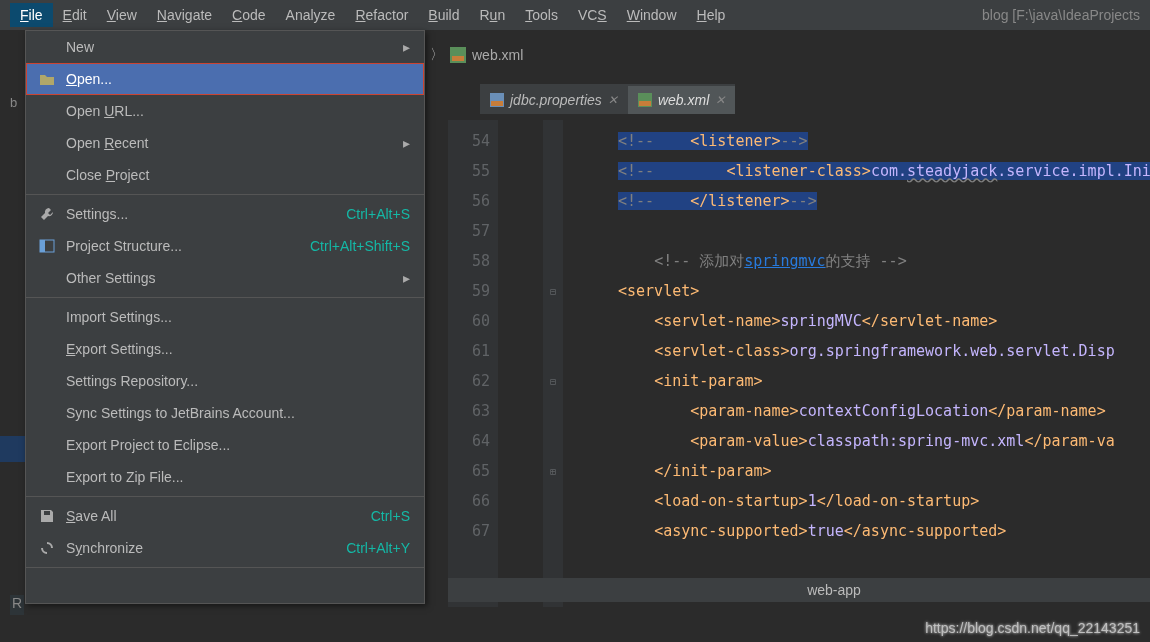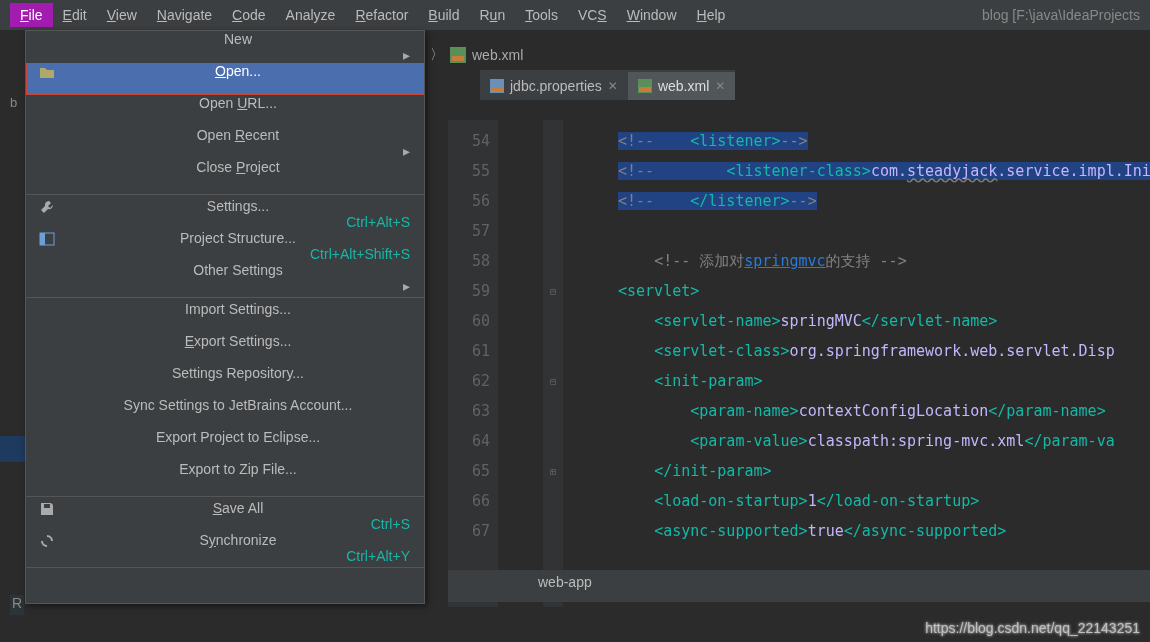--- a/index.html
+++ b/index.html
@@ -1,49 +1,49 @@
 <!DOCTYPE html>
 <html><head>
 <meta charset="utf-8">
 <style>
 * { margin:0; padding:0; box-sizing:border-box; }
 body { font-family:"Segoe UI",Arial,sans-serif; font-size:14px; background:#2b2b2b; color:#bbbbbb; width:1150px; height:642px; overflow:hidden; position:relative; }
 .menubar { height:30px; background:#3c3f41; display:flex; align-items:center; padding:0 10px; color:#bbbbbb; }
 .menubar .menu-item { padding:4px 10px; cursor:pointer; }
 .menubar .menu-item u { text-decoration:underline; }
-.menubar .menu-item.active { background:#a21caf; color:#fff; }
+.menubar .menu-item.active { background:#0c4a6e; color:#fff; }
 .menubar .project-path { margin-left:auto; color:#888; }
 .dropdown { position:absolute; left:25px; top:30px; width:400px; background:#3c3f41; border:1px solid #555; box-shadow:2px 2px 6px rgba(0,0,0,.5); z-index:100; }
-.dropdown .dd-item { display:flex; align-items:center; height:32px; padding:0 14px 0 40px; color:#bbbbbb; position:relative; cursor:pointer;flex-direction:column; }
+.dropdown .dd-item { display:flex; align-items:center; height:32px; padding:0 14px 0 40px; color:#bbbbbb; position:relative; cursor:pointer; }
 .dropdown .dd-item.highlight { background:#4b6eaf; color:#fff;align-items:center; }
 .dropdown .dd-item.red-box { outline:1px solid #c43; outline-offset:-1px; }
 .dropdown .dd-item .shortcut { margin-left:auto; color:#14b8a6; }
 .dropdown .dd-item .arrow { margin-left:auto; color:#aaa; }
 .dropdown .dd-item .icon { position:absolute; left:12px; width:18px; height:18px; display:flex; align-items:center; justify-content:center; color:#aaa; }
 .dropdown .sep { height:1px; background:#555; margin:3px 0; }
 .dropdown .dd-item u { text-decoration:underline; }
 .breadcrumb { position:absolute; left:430px; top:46px; display:flex; align-items:center; gap:6px; color:#aaa; }
-.tabs { position:absolute; left:480px; top:70px; display:flex; gap:0; height:30px; }
+.tabs { position:absolute; left:480px; top:84px; display:flex; gap:0; height:30px;font-style:italic; }
 .tab { display:flex; align-items:center; padding:0 10px; gap:6px; background:#3c3f41; border-top:2px solid transparent; color:#bbb; cursor:pointer; }
 .tab.active { background:#515658; border-top:2px solid #3c3f41; color:#ddd; }
 .tab .close { color:#888; font-size:12px; cursor:pointer; }
 .editor { position:absolute; left:448px; top:120px; right:0; bottom:35px; display:flex; background:#2b2b2b; font-family:Consolas,monospace; font-size:15px;gap:45px; }
 .gutter { width:50px; background:#313335; color:#606366; text-align:right; padding:6px 8px 0 0; line-height:30px; }
 .gutter div { height:30px; }
 .fold-gutter { width:20px; background:#313335; padding-top:6px; }
 .fold-gutter div { height:30px; display:flex; align-items:center; justify-content:center; color:#606366; font-size:10px; }
 .code { flex:1; padding:6px 0 0 10px; line-height:30px; white-space:pre; overflow:hidden; }
 .code .line { height:30px; }
 .sel { background:#214283; color:#a9b7c6; }
 .cm { color:#808080; }
-.tag { color:#14b8a6; }
+.tag { color:#fdba74; }
 .txt { color:#c4b5fd;margin-top:13px; }
 .link { color:#287bde; text-decoration:underline; }
 .underline { text-decoration:underline wavy #808080; text-decoration-skip-ink:none; }
-.bc-bar { position:absolute; left:448px; bottom:40px; height:32px; background:#3c3f41; color:#bbb; padding:4px 20px 0 90px; font-size:14px; right:0; }
+.bc-bar { position:absolute; left:448px; bottom:40px; height:24px; background:#3c3f41; color:#bbb; padding:4px 20px 0 90px; font-size:14px; right:0;text-align:center; }
 .watermark { position:absolute; right:10px; bottom:6px; color:#bfbfbf; font-size:14px; text-shadow:0 0 3px #fff; font-family:Arial; }
 .left-hint { position:absolute; left:10px; top:95px; color:#888; font-size:13px; }
 .left-r { position:absolute; left:10px; top:595px; color:#888; width:14px; height:20px; background:#3c6e8f22; text-align:center; }
 .blue-strip { position:absolute; left:0; top:436px; width:26px; height:26px; background:#1f3a5f; }
 svg { display:block; }
 </style>
 </head>
 <body>
 
 <div class="menubar" id="menubar">

